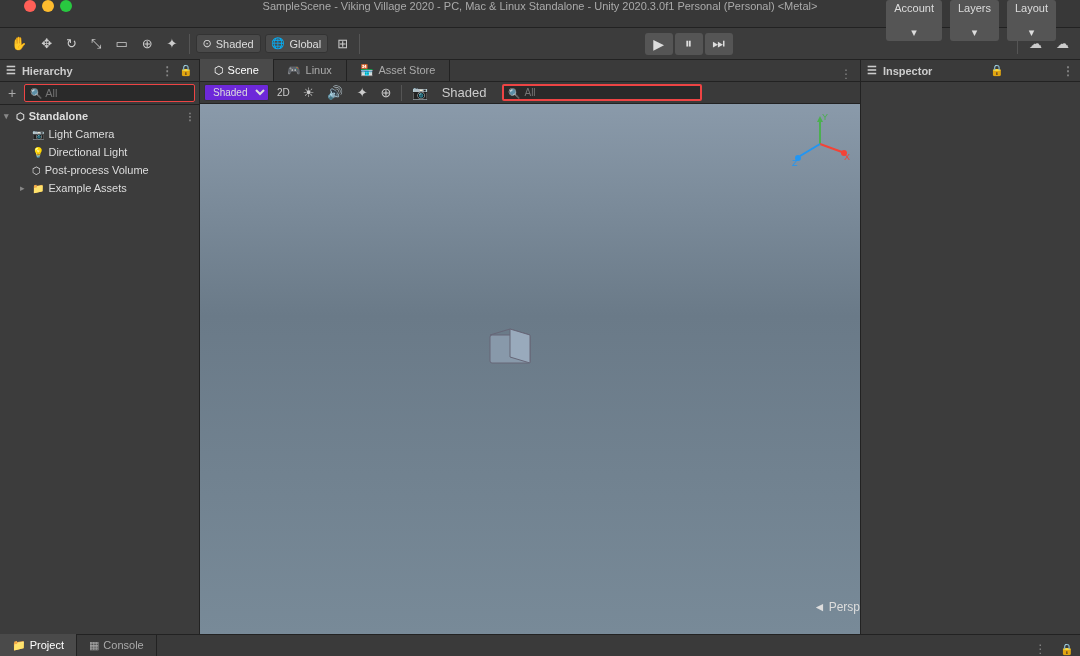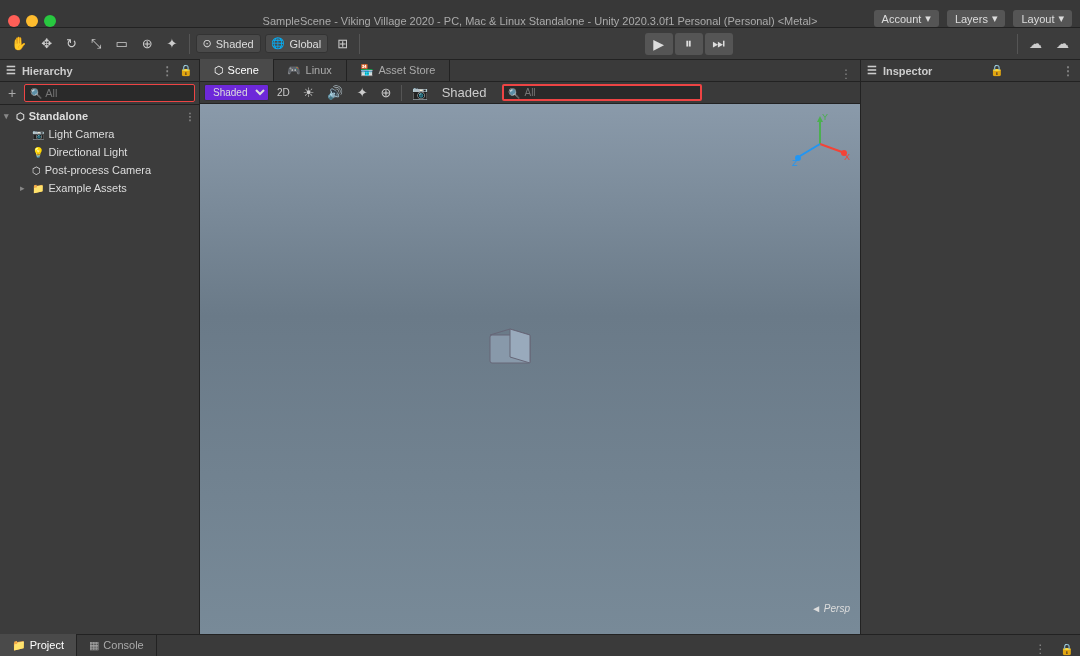--- a/index.html
+++ b/index.html
@@ -12,22 +12,22 @@
       height: 656px;
       overflow: hidden;
       user-select: none;
     }
 
     
     .title-bar {
       background: #383838;
       height: 28px;
       display: flex;
-      align-items: flex-end;
-      padding: 0 8px;
+      align-items: flex-start;
+      padding: 0 24px;
       border-bottom: 1px solid #222;
       position: relative;
     }
     .traffic-lights {
       display: flex;
       gap: 6px;
       margin-right: 12px;
     }
     .traffic-light {
       width: 12px; height: 12px;
@@ -55,21 +55,22 @@
     .title-btn {
       background: #555;
       border: none;
       color: #ddd;
       padding: 2px 8px;
       border-radius: 3px;
       font-size: 11px;
       cursor: pointer;
       display: flex;
       align-items: center;
-      gap: 4px;
+      gap: 12px;
+      flex-direction: column;
     }
 
     
     .toolbar {
       background: #3c3c3c;
       height: 32px;
       display: flex;
       align-items: center;
       padding: 0 6px;
       gap: 4px;
@@ -243,27 +244,26 @@
     .viewport-gizmo {
       position: absolute;
       top: 10px;
       right: 10px;
       width: 60px;
       height: 60px;
     }
     .persp-label {
       position: absolute;
       bottom: 20px;
-      right: 10px;
-      font-size: 10px;
+      right: 0;
+      font-size: 12px;
       color: #ddd;
       display: flex;
       align-items: center;
       gap: 3px;
-      font-style: italic;
     }
 
     
     .inspector-panel {
       width: 220px;
       background: #3c3c3c;
       border-left: 1px solid #222;
       display: flex;
       flex-direction: column;
     }
@@ -420,21 +420,21 @@
 
       <div class="tree-item" style="padding-left:20px;">
         <span class="tree-arrow" style="visibility:hidden;">▸</span>
         <span class="tree-icon">💡</span>
         <span>Directional Light</span>
       </div>
 
       <div class="tree-item" style="padding-left:20px;">
         <span class="tree-arrow" style="visibility:hidden;">▸</span>
         <span class="tree-icon">⬡</span>
-        <span>Post-process Camera</span>
+        <span>Post-process Volume</span>
       </div>
 
       <div class="tree-item" style="padding-left:20px;">
         <span class="tree-arrow">▸</span>
         <span class="tree-icon">📁</span>
         <span>Example Assets</span>
       </div>
     </div>
   </div>
 

